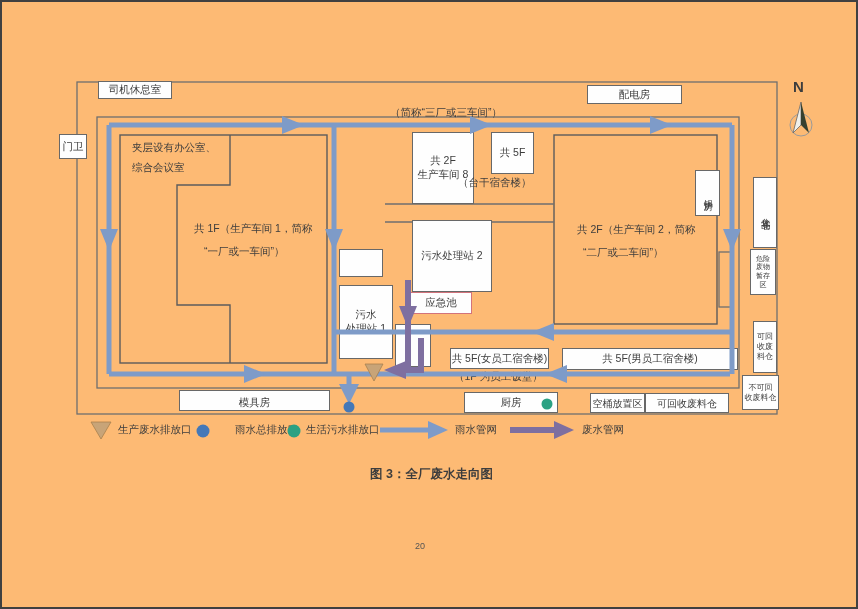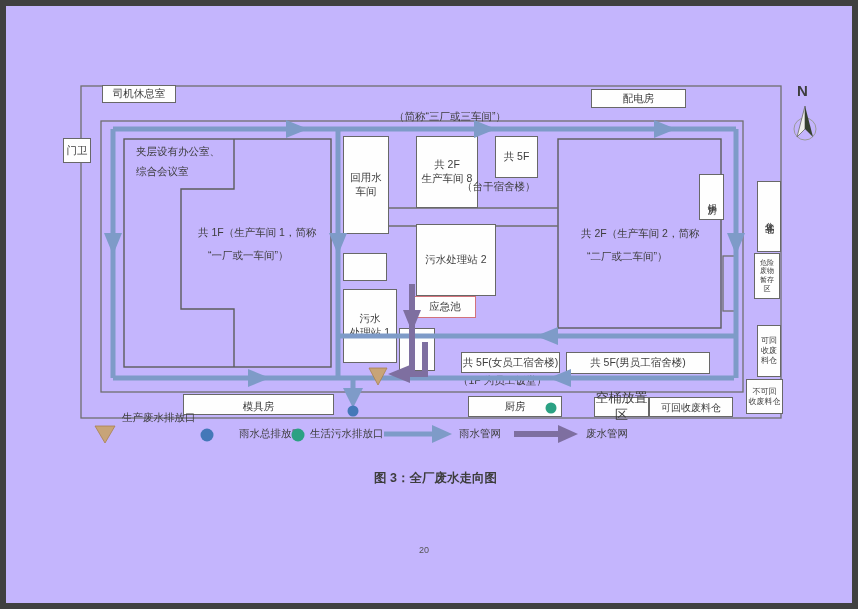--- a/index.html
+++ b/index.html
@@ -1,16 +1,16 @@
 <!DOCTYPE html>
 <html style="--rain_pipe: #7e9bc8; --waste_pipe: #7e6fa0; --prod_marker: #c8a478; --prod_marker_edge: #a8814f; --rain_dot: #4478b8; --domestic_dot: #2ba183; --emergency: #d2737b;"><head>
 <meta charset="utf-8">
 <style>
   html,body{margin:0;padding:0;background:#e8e8e8;}
-  .page{position:relative;width:858px;height:609px;background:#c4b5fd;border:6px solid #404040;
+  .page{position:relative;width:858px;height:609px;background:#fdba74;border:2px solid #404040;
         box-sizing:border-box;overflow:hidden;
         font-family:"Liberation Sans","DejaVu Sans",sans-serif;color:#3d3d3d;}
   svg.layer{position:absolute;left:0;top:0;pointer-events:none;}
   .box{position:absolute;border:1.2px solid #686868;background:#fefefe;box-sizing:border-box;
        display:flex;flex-direction:column;align-items:center;justify-content:center;
        text-align:center;font-size:10.5px;line-height:1.3;z-index:2;}
   .lbl{position:absolute;font-size:10.5px;white-space:nowrap;z-index:2;line-height:1.2;}
   .vert{writing-mode:vertical-rl;text-orientation:upright;letter-spacing:1px;}
   .emg{border-color:var(--emergency);}
   .ln{fill:none;stroke:#6f6f6f;stroke-width:1.3;}
@@ -47,56 +47,52 @@
 
   <div class="box" style="left:96px;top:79px;width:74px;height:18px;">
       <span>司机休息室</span>
     </div>
   <div class="box" style="left:585px;top:83px;width:95px;height:19px;">
       <span>配电房</span>
     </div>
   <div class="box" style="left:57px;top:132px;width:28px;height:25px;">
       <span>门卫</span>
     </div>
-  <div class="box" style="left:337px;top:130px;width:46px;height:98px;">
-    <span>回用水</span>
-      <span>车间</span>
-  </div>
   <div class="box" style="left:410px;top:130px;width:62px;height:72px;">
     <span>共 2F</span>
       <span>生产车间 8</span>
   </div>
   <div class="box" style="left:489px;top:130px;width:43px;height:42px;">
       <span>共 5F</span>
     </div>
   <div class="box" style="left:410px;top:218px;width:80px;height:72px;">
       <span>污水处理站 2</span>
     </div>
   <div class="box emg" style="left:408px;top:290px;width:62px;height:22px;">
       <span>应急池</span>
     </div>
   <div class="box" style="left:337px;top:283px;width:54px;height:74px;">
     <span>污水</span>
       <span>处理站 1</span>
   </div>
   <div class="box" style="left:337px;top:247px;width:44px;height:28px;"></div>
   <div class="box" style="left:393px;top:322px;width:36px;height:43px;"></div>
-  <div class="box" style="left:448px;top:346px;width:99px;height:21px;margin-left:7px;">
+  <div class="box" style="left:448px;top:346px;width:99px;height:21px;">
       <span>共 5F(女员工宿舍楼)</span>
     </div>
-  <div class="box" style="left:560px;top:346px;width:144px;height:22px;">
+  <div class="box" style="left:560px;top:346px;width:176px;height:22px;">
       <span>共 5F(男员工宿舍楼)</span>
     </div>
   <div class="box" style="left:462px;top:390px;width:94px;height:21px;">
       <span>厨房</span>
     </div>
   <div class="box" style="left:177px;top:388px;width:151px;height:21px;justify-content:flex-end;">
       <span>模具房</span>
     </div>
-  <div class="box" style="left:588px;top:391px;width:55px;height:20px;font-size:13px;">
+  <div class="box" style="left:588px;top:391px;width:55px;height:20px;font-size:10px;">
       <span>空桶放置区</span>
     </div>
   <div class="box" style="left:643px;top:391px;width:84px;height:20px;font-size:10px;">
       <span>可回收废料仓</span>
     </div>
   <div class="box small8" style="left:740px;top:373px;width:37px;height:35px;">
     <span>不可回</span>
       <span>收废料仓</span>
   </div>
   <div class="box" style="left:693px;top:168px;width:25px;height:46px;font-size:9px;">
@@ -116,21 +112,21 @@
   <div class="lbl" style="left:130px;top:139px;">夹层设有办公室、</div>
   <div class="lbl" style="left:130px;top:159px;">综合会议室</div>
   <div class="lbl" style="left:192px;top:220px;">共 1F（生产车间 1，简称</div>
   <div class="lbl" style="left:202px;top:243px;">“一厂或一车间”）</div>
   <div class="lbl" style="left:456px;top:174px;">（台干宿舍楼）</div>
   <div class="lbl" style="left:452px;top:368px;">（1F 为员工饭堂）</div>
   <div class="lbl" style="left:575px;top:221px;">共 2F（生产车间 2，简称</div>
   <div class="lbl" style="left:581px;top:244px;">“二厂或二车间”）</div>
   <div class="lbl" style="left:791px;top:76px;font-weight:bold;font-size:15px;">N</div>
 
-  <div class="lbl" style="left:116px;top:405px;">生产废水排放口</div>
+  <div class="lbl" style="left:116px;top:421px;">生产废水排放口</div>
   <div class="lbl" style="left:213px;top:421px;margin-left:20px;">雨水总排放口</div>
   <div class="lbl" style="left:304px;top:421px;">生活污水排放口</div>
   <div class="lbl" style="left:453px;top:421px;">雨水管网</div>
   <div class="lbl" style="left:580px;top:421px;">废水管网</div>
 
   <div class="lbl caption" style="left:368px;top:465px;">图 3：全厂废水走向图</div>
   <div class="lbl pagenum" style="left:413px;top:539px;">20</div>
 
   <svg class="layer" width="858" height="609" style="z-index:3;">
 

